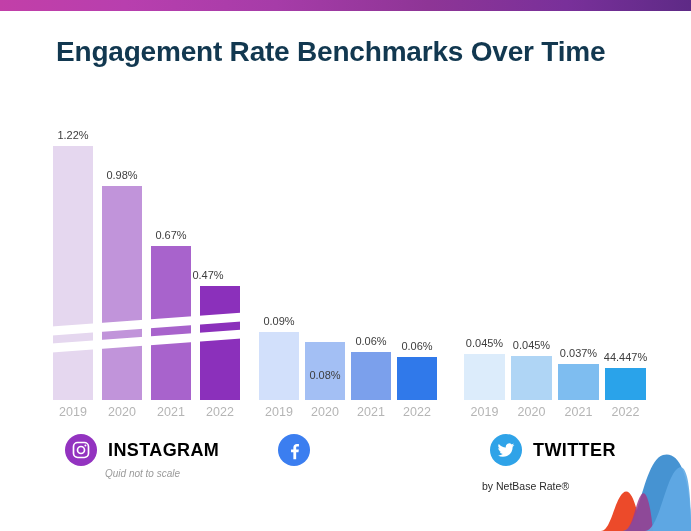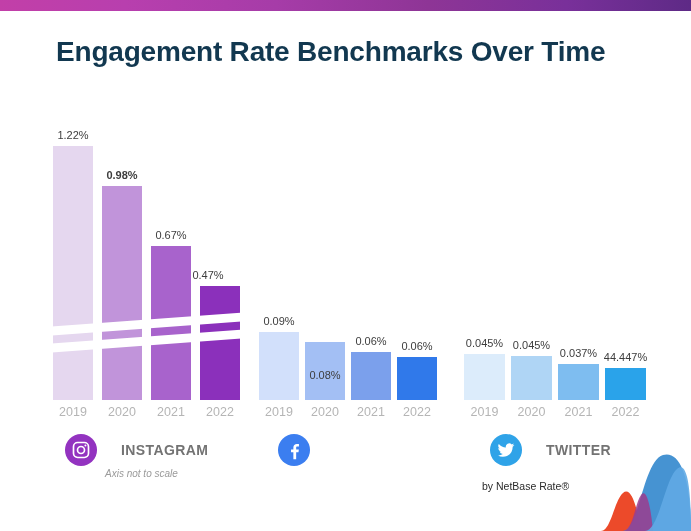--- a/index.html
+++ b/index.html
@@ -61,23 +61,23 @@
     z-index:5;
   }
   
   .legend{position:absolute;display:flex;align-items:center;}
   .legend-logo{
     width:32px;height:32px;border-radius:50%;
     display:flex;align-items:center;justify-content:center;
     flex:0 0 auto;
   }
   .legend-name{
-    margin-left:24px;
-    font-size:14px;font-weight:bold;
-    color:#737373;
+    margin-left:11px;
+    font-size:18px;font-weight:bold;
+    color:#000000;
     letter-spacing:0.4px;
     white-space:nowrap;
   }
   .subnote{
     position:absolute;
     font-size:10px;
     font-style:italic;
     color:#9a9a9a;
     white-space:nowrap;
   }
@@ -110,21 +110,21 @@
   <div id="topbar"></div>
 
   <div id="title">Engagement Rate Benchmarks Over Time</div>
 
   <div id="plot">
       <div class="group" style="left: 0px; top: 0px;">
         <div class="bar" style="left: 53px; top: 146px; width: 40px; height: 254px; background: rgb(229, 215, 239); position: absolute;"></div>
         <div class="barlabel" style="left: 41px; top: 129px; width: 64px;">1.22%</div>
         <div class="yearlabel" style="left: 43px; top: 405px; width: 60px;">2019</div>
         <div class="bar" style="left: 102px; top: 186px; width: 40px; height: 214px; background: rgb(193, 148, 218); position: absolute;"></div>
-        <div class="barlabel" style="left: 90px; top: 169px; width: 64px; font-weight: bold;">0.98%</div>
+        <div class="barlabel" style="left: 90px; top: 169px; width: 64px;">0.98%</div>
         <div class="yearlabel" style="left: 92px; top: 405px; width: 60px;">2020</div>
         <div class="bar" style="left: 151px; top: 246px; width: 40px; height: 154px; background: rgb(168, 99, 204); position: absolute;"></div>
         <div class="barlabel" style="left: 139px; top: 229px; width: 64px;">0.67%</div>
         <div class="yearlabel" style="left: 141px; top: 405px; width: 60px;">2021</div>
         <div class="bar" style="left: 200px; top: 286px; width: 40px; height: 114px; background: rgb(139, 48, 187); position: absolute;"></div>
         <div class="barlabel" style="left: 176px; top: 269px; width: 64px;">0.47%</div>
         <div class="yearlabel" style="left: 190px; top: 405px; width: 60px;">2022</div>
       </div>
       <div class="axisbreak" style="top: 327px;"></div>
       <div class="axisbreak" style="top: 344px;"></div>
@@ -162,21 +162,21 @@
       <div class="legend" style="left: 65px; top: 434px;">
         <div class="legend-logo" style="background: rgb(147, 51, 192);">
           <svg width="20" height="20" viewBox="0 0 24 24" fill="none" stroke="#ffffff" stroke-width="2">
             <rect x="3" y="3" width="18" height="18" rx="5"></rect>
             <circle cx="12" cy="12" r="4.2"></circle>
             <circle cx="17.3" cy="6.7" r="1.2" fill="#ffffff" stroke="none"></circle>
           </svg>
         </div>
         <div class="legend-name">INSTAGRAM</div>
       </div>
-      <div class="subnote" style="left: 105px; top: 468px;">Axis not to scale</div>
+      <div class="subnote" style="left: 105px; top: 468px;">Quid not to scale</div>
       <div class="legend" style="left: 278px; top: 434px;">
         <div class="legend-logo" style="background: rgb(59, 126, 240);">
           <svg width="20" height="20" viewBox="0 0 24 24">
             <path fill="#ffffff" d="M14.6 23v-8.3h2.8l.42-3.25H14.6V9.38c0-.94.26-1.58 1.61-1.58h1.72V4.9c-.3-.04-1.32-.13-2.5-.13-2.48 0-4.18 1.51-4.18 4.29v2.39H8.44V14.7h2.81V23z"></path>
           </svg>
         </div>
       </div>
       <div class="legend" style="left: 490px; top: 434px; justify-content: center;">
         <div class="legend-logo" style="background: rgb(47, 163, 232);">
           <svg width="20" height="20" viewBox="0 0 24 24">

